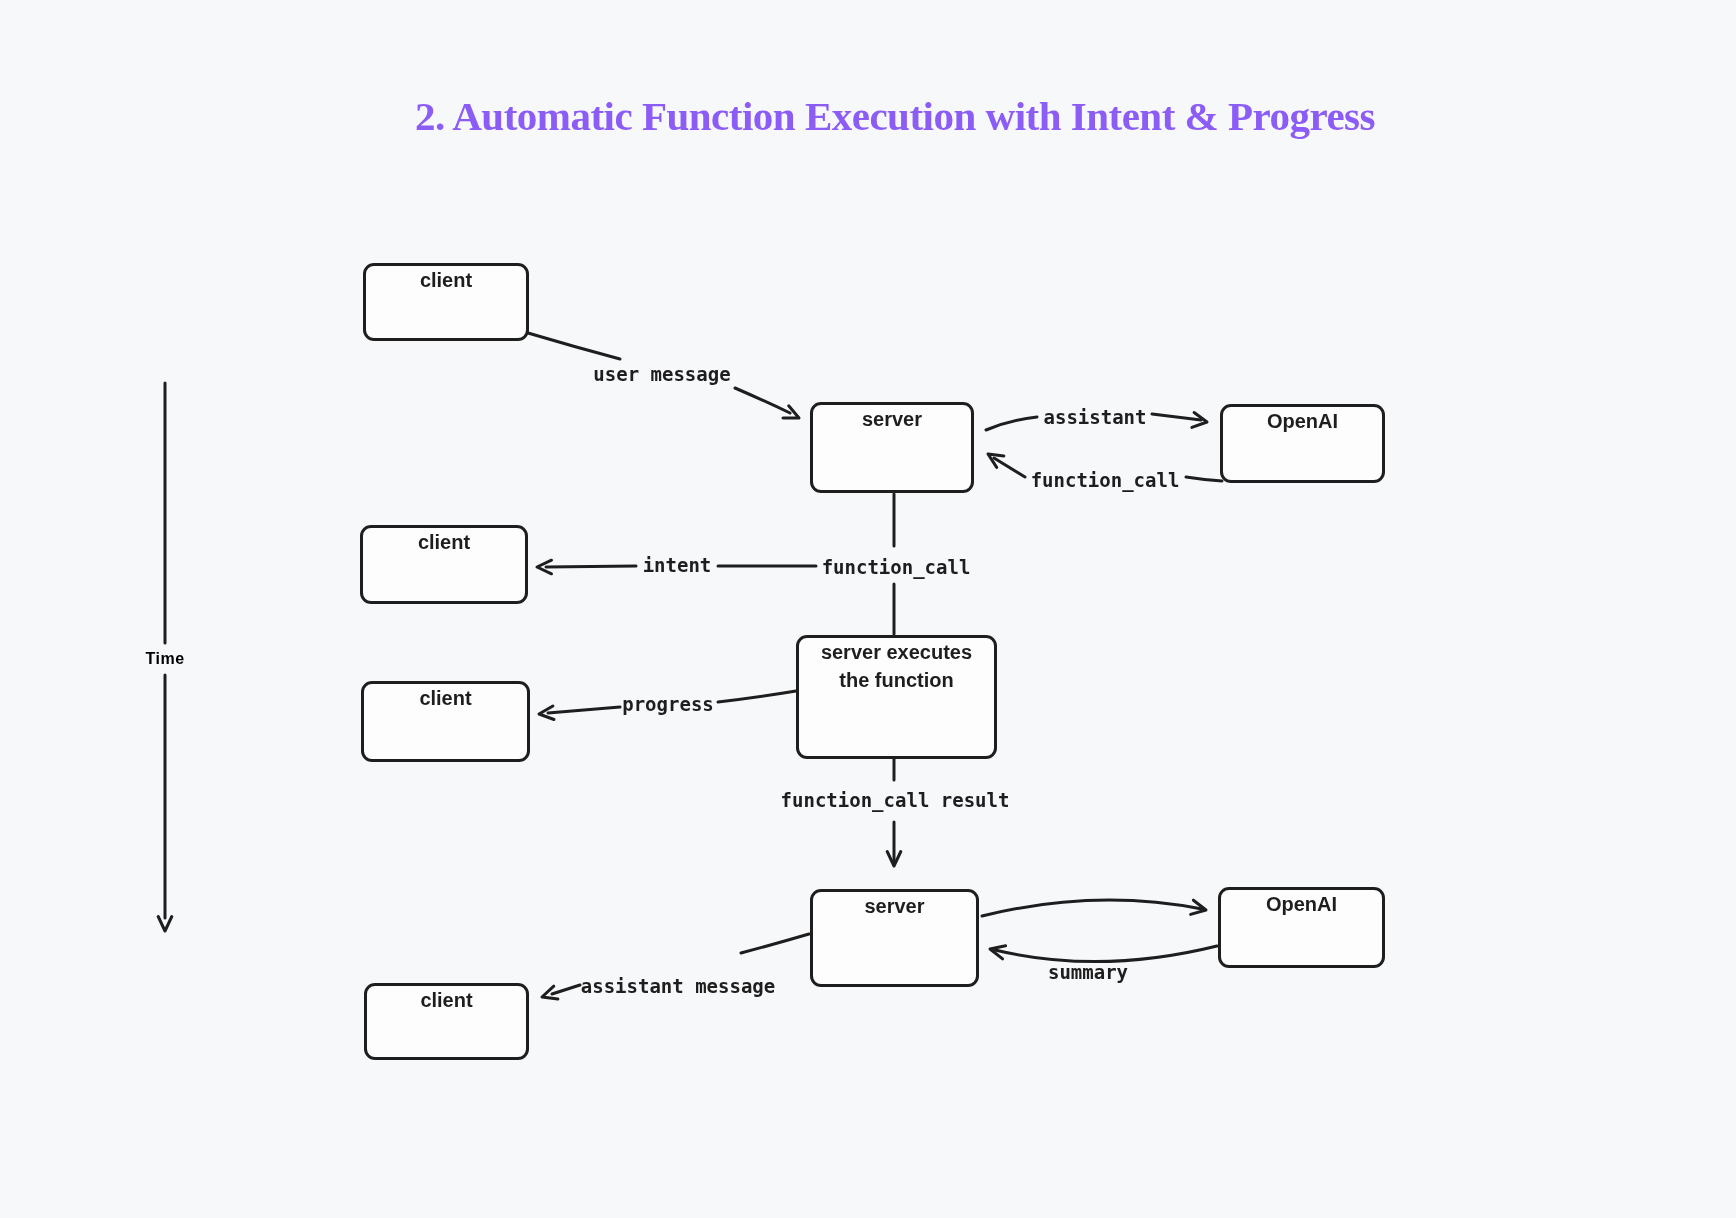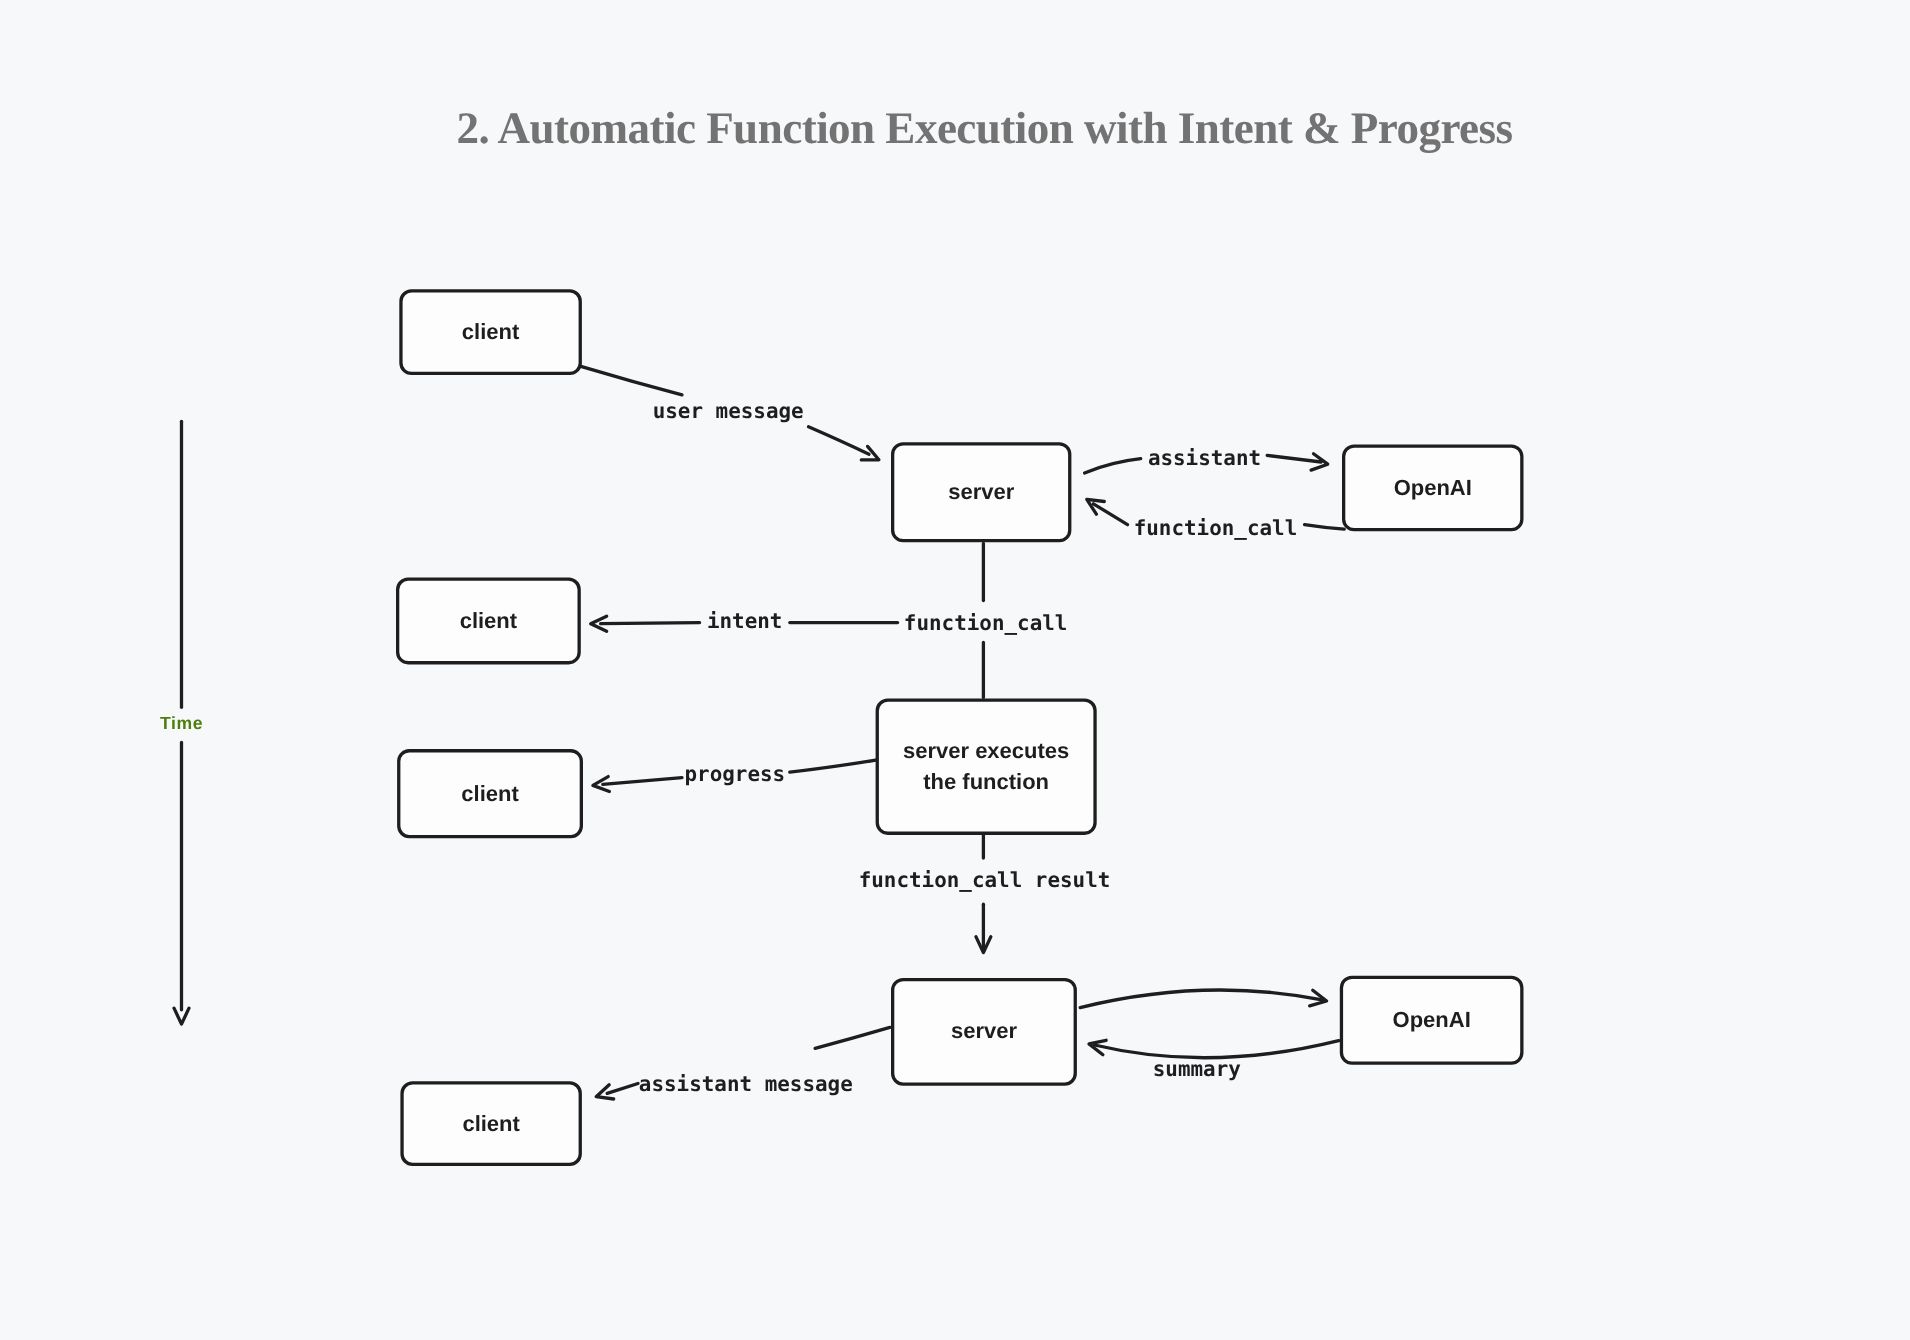--- a/index.html
+++ b/index.html
@@ -7,39 +7,39 @@
     width:1736px;height:1218px;position:relative;overflow:hidden;
     background:#f7f8fa;
     font-family:"Liberation Sans",sans-serif;
     color:#1e1e1e;
   }
   .title{
     position:absolute;left:320px;top:92px;width:1150px;
     text-align:center;
     font-family:"Liberation Serif",serif;
     font-weight:700;font-size:41px;letter-spacing:-0.5px;
-    color:#737373;
+    color:#8b5cf6;
   }
   .node{
     position:absolute;box-sizing:border-box;
     background:#fdfdfd;
     border:3.5px solid #1e1e1e;border-radius:11px;
-    display:flex;align-items:center;justify-content:center;
+    display:flex;align-items:flex-start;justify-content:center;
     font-size:20px;font-weight:600;color:#1e1e1e;
     text-align:center;line-height:28px;
   }
   .edge-label{
     position:absolute;transform:translate(-50%,-50%);
     font-family:"DejaVu Sans Mono",monospace;
     font-size:19px;font-weight:700;color:#1e1e1e;
     white-space:nowrap;
   }
   .time-label{
     position:absolute;transform:translate(-50%,-50%);
-    font-size:16px;font-weight:700;color:#4d7c0f;
+    font-size:16px;font-weight:700;color:#000000;
     letter-spacing:0.5px;
     text-align:center;
   }
   svg.wires{position:absolute;left:0;top:0;}
   svg.wires path{fill:none;stroke:#1e1e1e;stroke-width:3;stroke-linecap:round;stroke-linejoin:round;}
 </style>
 </head>
 <body>
 
 <svg class="wires" width="1736" height="1218" viewBox="0 0 1736 1218">

